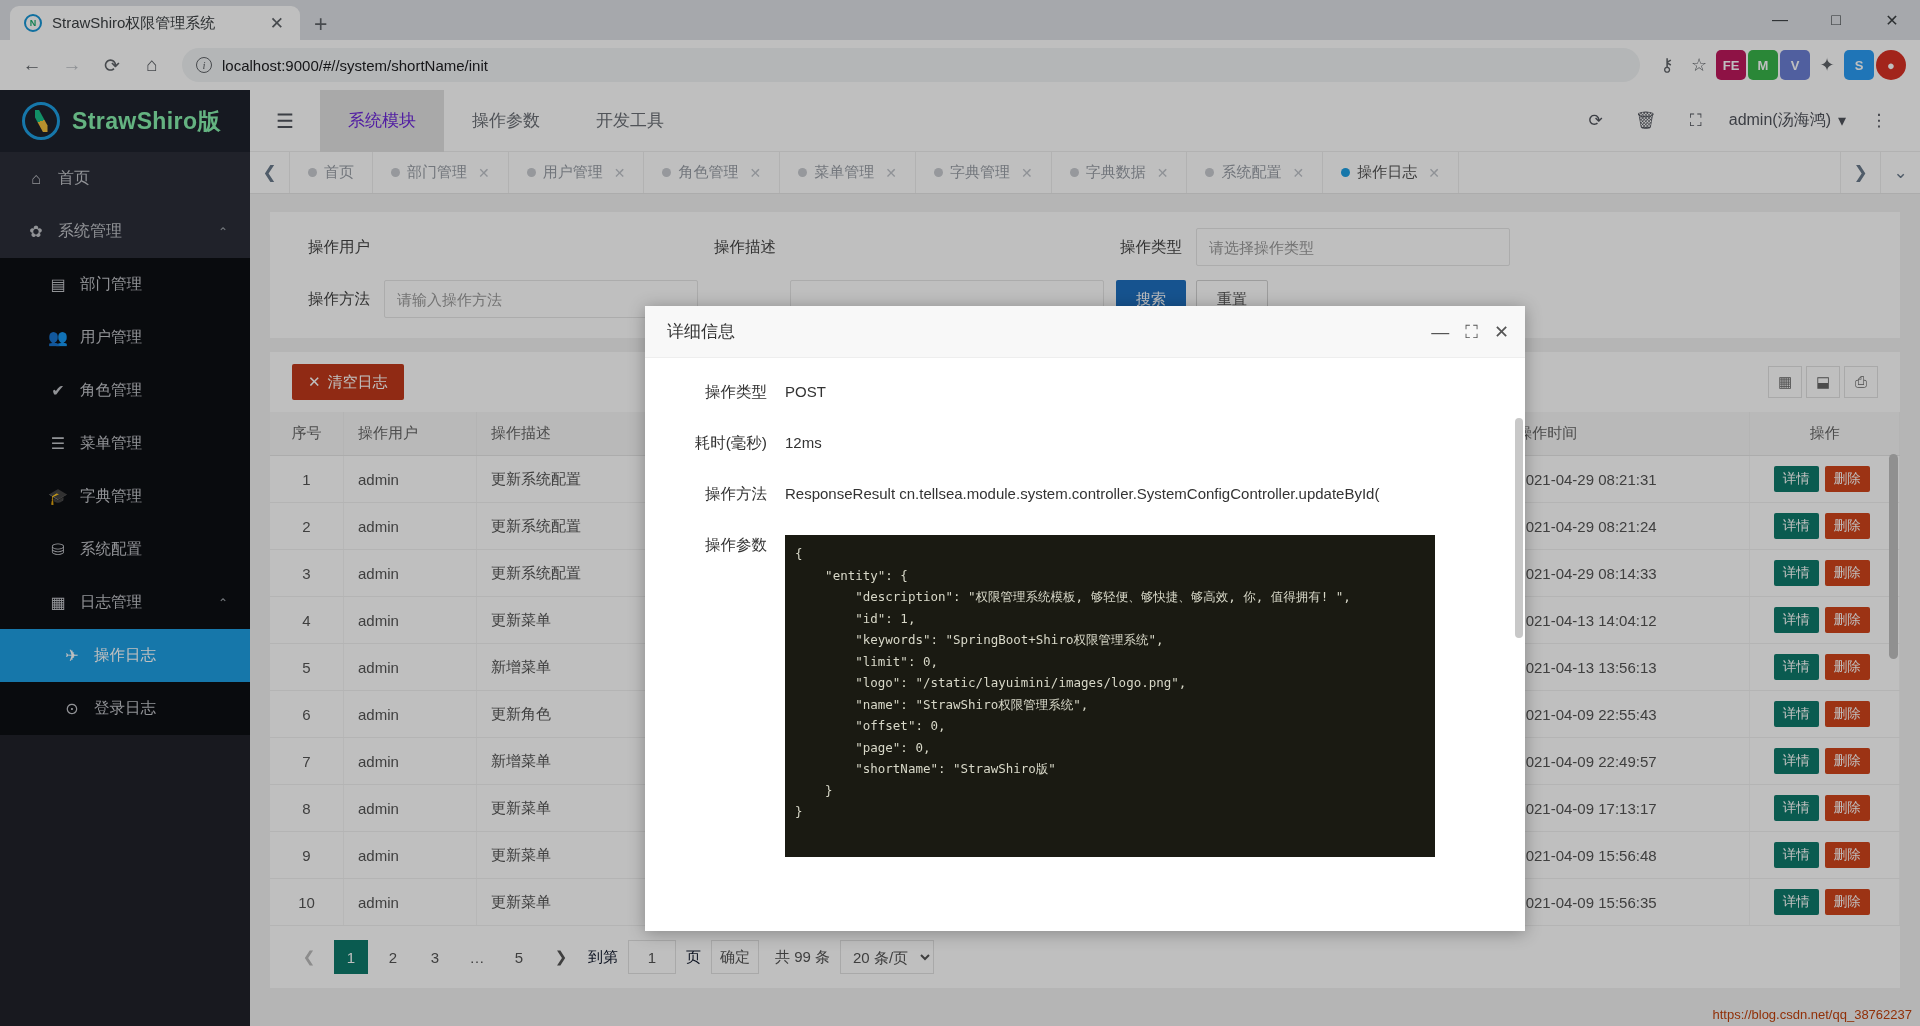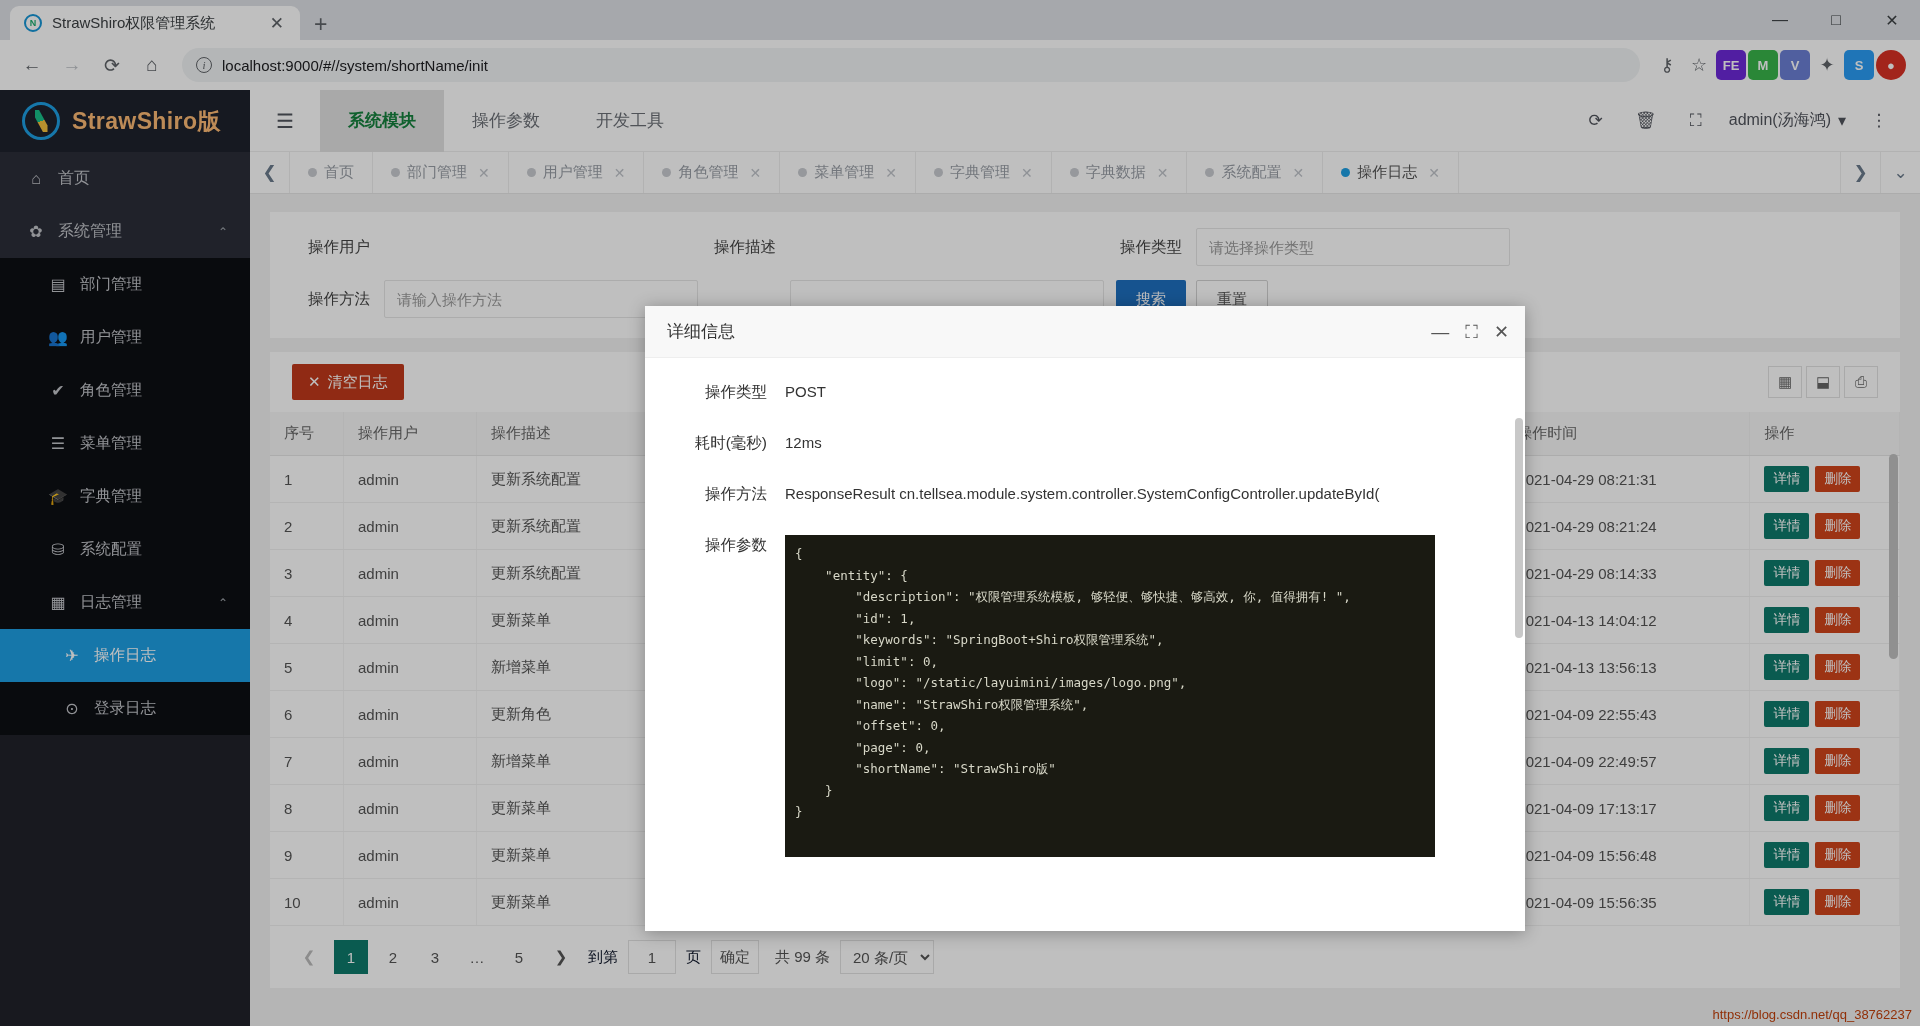--- a/index.html
+++ b/index.html
@@ -86,21 +86,21 @@
   .logo-mark {
     width: 38px; height: 38px; border-radius: 50%;
     border: 3px solid #1e9fe3; position: relative;
     display:flex;align-items:center;justify-content:center;
   }
   .logo-mark::before{
     content:""; position:absolute; width:13px;height:22px;
     background: linear-gradient(160deg,#19c08a 0 50%, #f5c03e 50% 100%);
     clip-path: polygon(0 0, 35% 0, 100% 70%, 100% 100%, 65% 100%, 0 30%);
   }
-  .logo-text { color: #fdba74; font-size: 23px; font-weight: bold; letter-spacing:.4px;}
+  .logo-text { color: #86efac; font-size: 23px; font-weight: bold; letter-spacing:.4px;}
 
   .snav { list-style: none; }
   .snav li {
     display: flex; align-items: center; gap: 12px;
     height: 53px; padding-left: 26px; color: #c2c4c9; font-size: 16px;
     cursor: pointer; position: relative;
   }
   .snav li.lvl1 { background: #2b2e39; }
   .snav li.lvl2 { background: #0d0f13; padding-left: 48px; font-size: 15.5px; }
   .snav li.lvl2.sub { padding-left: 62px; }
@@ -113,21 +113,21 @@
     position: absolute; left: 250px; top: 0; right: 0; height: 62px;
     background: #fff; display: flex; align-items: center;
     border-bottom: 1px solid #eee;
   }
   .ham { width: 70px; text-align: center; font-size: 20px; color: #51545c; cursor:pointer;}
   .hnav { display: flex; height: 62px; }
   .hnav .hitem {
     padding: 0 28px; display: flex; align-items: center;
     font-size: 17px; color: #6b6f76; cursor: pointer;
   }
-  .hnav .hitem.on { background: #e2e2e2; color: #15803d; font-weight: bold; }
+  .hnav .hitem.on { background: #e2e2e2; color: #6d28d9; font-weight: normal; }
   .header-right {
     margin-left: auto; display: flex; align-items: center;
     gap: 4px; padding-right: 18px; color: #51545c;
   }
   .header-right .hic {
     width: 46px; height: 46px; display:flex;align-items:center;justify-content:center;
     font-size: 17px; cursor:pointer;
   }
   .uname { font-size: 16px; color: #51545c; display:flex;align-items:center;gap:7px; cursor:pointer; padding:0 6px;}
 
@@ -198,21 +198,21 @@
   table.grid th {
     background: #f7f7f7; font-weight: normal; font-size: 15px; color: #666;
     padding: 12px 14px; text-align: left; border-bottom: 1px solid #e6e6e6;
     border-right: 1px solid #f0f0f0;
   }
   table.grid td {
     font-size: 15px; color: #555; padding: 10px 14px;
     border-bottom: 1px solid #f0f0f0; border-right: 1px solid #f5f5f5;
     white-space: nowrap; overflow: hidden; text-overflow: ellipsis;
   }
-  table.grid th.c, table.grid td.c { }
+  table.grid th.c, table.grid td.c { text-align: center; }
   .tbtn {
     display:inline-block; padding: 4px 9px; font-size: 13.5px; color: #fff;
     border-radius: 2px; cursor: pointer; margin-right: 6px;
   }
   .tbtn.teal { background: #0e7a6b; }
   .tbtn.red  { background: #d0441b; }
 
   .tablewrap { position: relative; overflow: hidden; }
   .vscroll {
     position: absolute; right: 2px; top: 42px; width: 9px; height: 485px;
@@ -301,21 +301,21 @@
     <span class="nav-ico dim">→</span>
     <span class="nav-ico">⟳</span>
     <span class="nav-ico">⌂</span>
     <div class="urlbox">
       <span class="info-i">i</span>
       <span>localhost:9000/#//system/shortName/init</span>
     </div>
     <div class="omni-right">
       <span class="ext plain">⚷</span>
       <span class="ext plain">☆</span>
-      <span class="ext" style="background:#6d28d9">FE</span>
+      <span class="ext" style="background:#be185d">FE</span>
       <span class="ext" style="background:#39b54a">M</span>
       <span class="ext" style="background:#6b7fd4">V</span>
       <span class="ext plain">✦</span>
       <span class="ext" style="background:#2a9df4">S</span>
       <span class="ext" style="background:#d93025;border-radius:50%">●</span>
     </div>
   </div>
 
   <div class="app">
 

